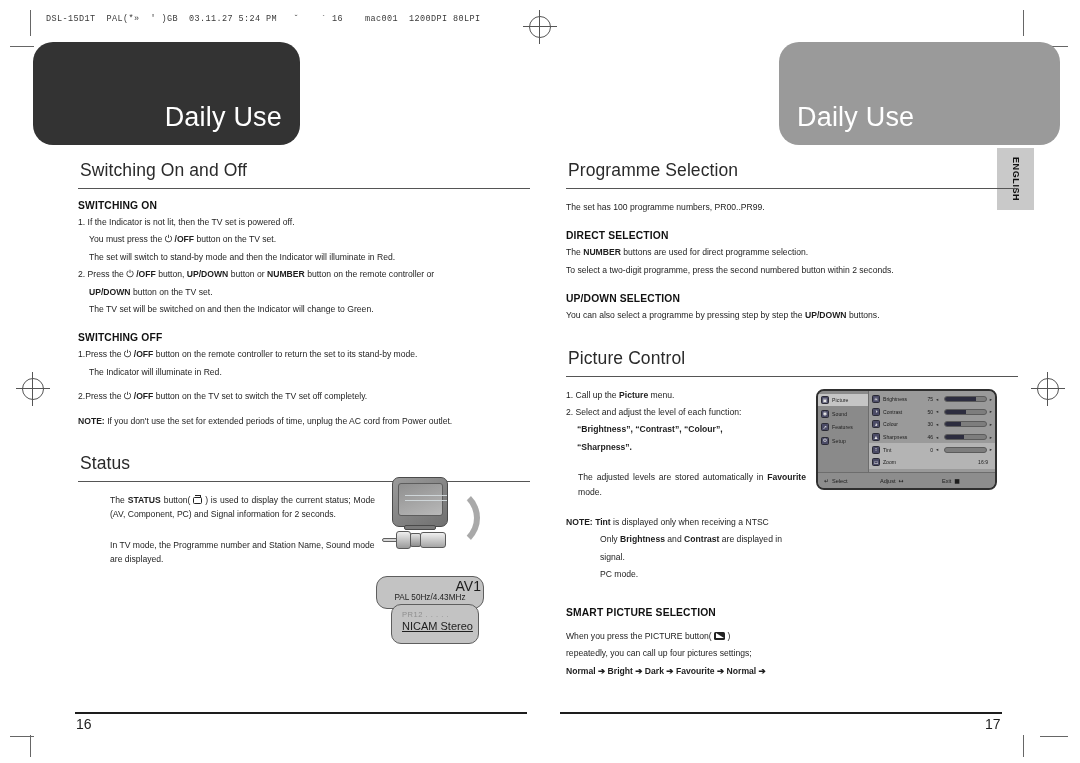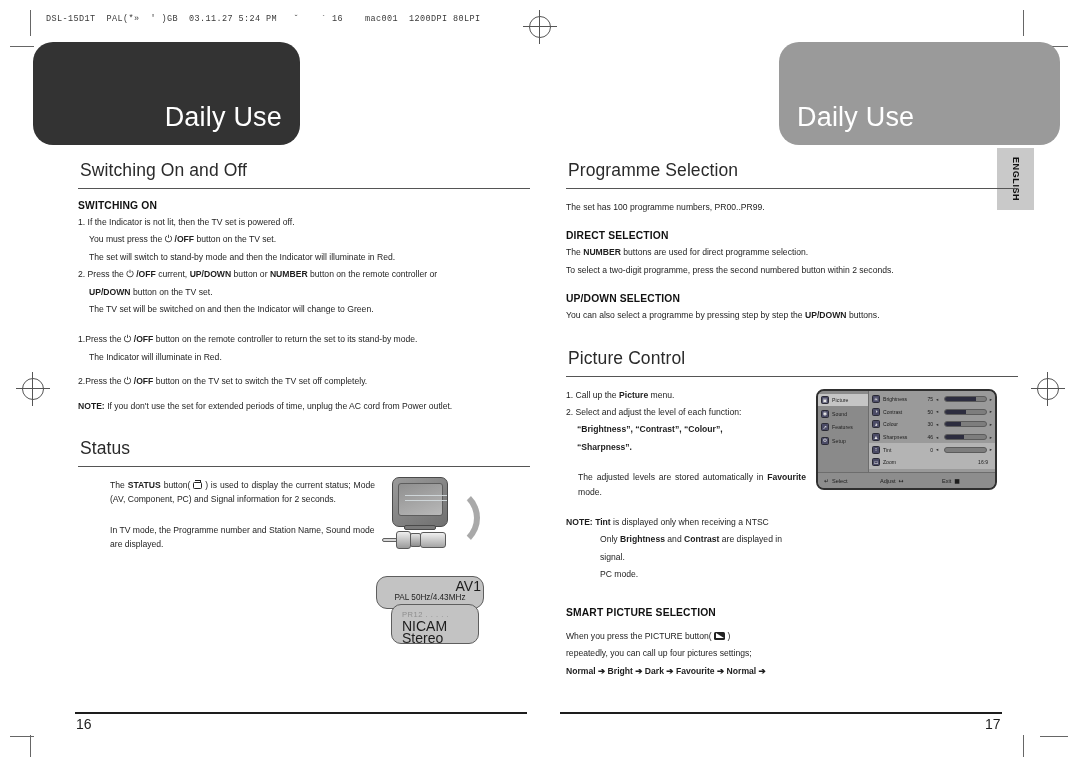--- a/index.html
+++ b/index.html
@@ -156,21 +156,21 @@
   .badge .l1 { font-size:14px; color:#1d1d1d; line-height:11px;text-align:right; }
   .badge .l2 { font-size:8.2px; color:#1d1d1d; line-height:11px; }
 
   .badge2 {
     position:absolute; left:391px; top:604px;
     width:88px; height:40px;
     background:#c3c3c3; border:1.4px solid #5e5e5e; border-radius:10px;
     padding:5px 0 0 10px;
   }
   .badge2 .r1 { font-size:7.6px; color:#8e8e8e; line-height:10px; letter-spacing:0.5px;}
-  .badge2 .r2 { font-size:14px; color:#1d1d1d; line-height:12px; }
+  .badge2 .r2 { font-size:11px; color:#1d1d1d; line-height:12px;text-decoration:underline; }
 
   
   .osd {
     position:absolute; left:816px; top:389px;
     width:181px; height:101px;
     background:#8d8d8d;
     border:2px solid #2f2f2f; border-radius:8px;
     overflow:hidden;
     display:flex; flex-direction:column;
   }
@@ -291,34 +291,35 @@
       <span>You must press the</span>
       <span class="pwr">⏻</span>
       <b>/OFF</b>
       <span>button on the TV set.</span>
     </p>
     <p class="body ind1">The set will switch to stand-by mode and then the Indicator will illuminate in Red.</p>
     <p class="body">
       <span>2. Press the</span>
       <span class="pwr">⏻</span>
       <b>/OFF</b>
-      <span>current,</span>
+      <span>button,</span>
       <b>UP/DOWN</b>
       <span>button or</span>
       <b>NUMBER</b>
       <span>button on the remote controller or</span>
     </p>
     <p class="body ind1">
       <b>UP/DOWN</b>
       <span>button on the TV set.</span>
     </p>
     <p class="body ind1">The TV set will be switched on and then the Indicator  will change to Green.</p>
 
     <div class="sp-m"></div>
 
+    <h3 class="sub">SWITCHING OFF</h3>
     <p class="body">
       <span>1.Press the</span>
       <span class="pwr">⏻</span>
       <b>/OFF</b>
       <span>button on the remote controller to return the set to its stand-by mode.</span>
     </p>
     <p class="body ind1">The Indicator will illuminate in Red.</p>
     <div class="sp-s"></div>
     <p class="body">
       <span>2.Press the</span>

